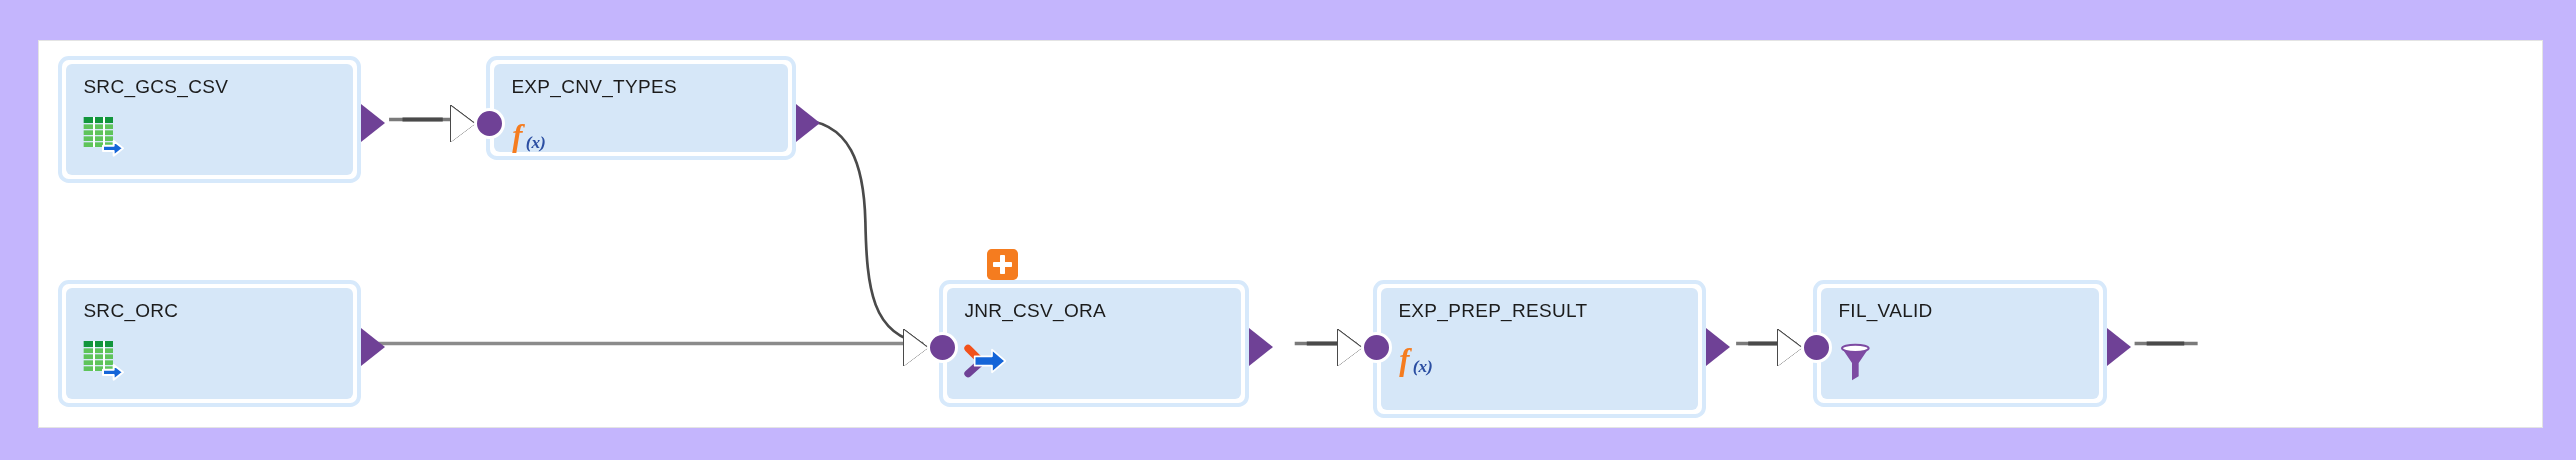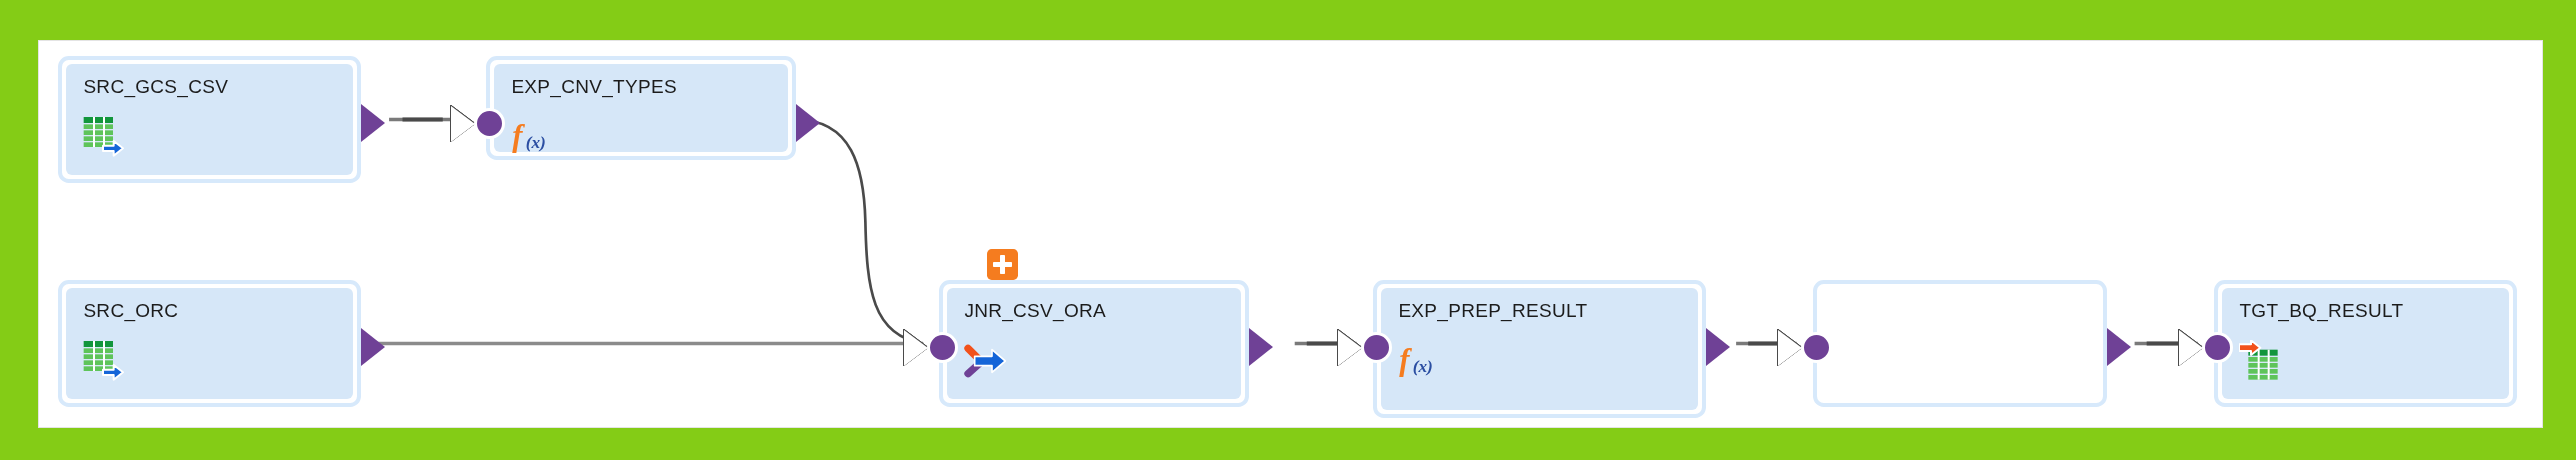--- a/index.html
+++ b/index.html
@@ -7,21 +7,21 @@
     padding: 0;
     background: #ffffff;
   }
   body {
     font-family: "Liberation Sans", sans-serif;
   }
   #screen {
     position: relative;
     width: 2576px;
     height: 461px;
-    background: #84cc16;
+    background: #c4b5fd;
     overflow: hidden;
     text-decoration: underline;
   }
   
   #canvas-panel {
     position: absolute;
     left: 38px;
     top: 40px;
     width: 2505px;
     height: 388px;
@@ -236,39 +236,29 @@
           <text x="22" y="48" font-family="Liberation Serif, serif" font-size="26" font-style="italic" font-weight="bold" fill="#2b4ea2">(x)</text>
         </svg>
       </div>
     </div>
     <div class="arrow-in" style="left:-39px; top:46px;"></div>
     <div class="port-in" style="left:-16px; top:48px;"></div>
     <div class="port-out" style="right:-28px; top:44px;"></div>
   </div>
 
   <div class="node" style="left:1813px; top:280px; width:294px; height:127px;">
-    <div class="arrow-in" style="left:-39px; top:46px;"></div>
-    <div class="port-in" style="left:-16px; top:48px;"></div>
-    <div class="port-out" style="right:-28px; top:44px;"></div>
-  </div>
-
-  <div class="node" style="left:2214px; top:280px; width:303px; height:127px;">
-    <div class="node-inner">
-      <div class="node-title">TGT_BQ_RESULT</div>
-      <div class="node-icon">
-        <svg class="icon-svg" viewBox="0 0 66 62" xmlns="http://www.w3.org/2000/svg">
-          <rect x="14" y="14" width="44" height="9" fill="#12963c"></rect>
-          <rect x="14" y="25" width="44" height="7" fill="#5ec45a"></rect>
-          <rect x="14" y="34" width="44" height="7" fill="#5ec45a"></rect>
-          <rect x="14" y="43" width="44" height="7" fill="#5ec45a"></rect>
-          <rect x="14" y="52" width="44" height="7" fill="#5ec45a"></rect>
-          <rect x="28" y="14" width="3" height="45" fill="#ffffff"></rect>
-          <rect x="43" y="14" width="3" height="45" fill="#ffffff"></rect>
-          <path d="M0 6 L18 6 L18 0 L32 11 L18 22 L18 16 L0 16 Z" fill="#f2511b" stroke="#ffffff" stroke-width="3" stroke-linejoin="round"></path>
-        </svg>
-      </div>
-    </div>
-    <div class="arrow-in" style="left:-39px; top:46px;"></div>
-    <div class="port-in" style="left:-16px; top:48px;"></div>
-  </div>
+    <div class="node-inner">
+      <div class="node-title">FIL_VALID</div>
+      <div class="node-icon">
+        <svg class="icon-svg" viewBox="0 0 66 62" xmlns="http://www.w3.org/2000/svg">
+          <path d="M6 12 L46 12 L31 34 L31 54 L21 60 L21 34 Z" fill="#7d4aa2"></path>
+          <ellipse cx="26" cy="12" rx="20" ry="5.5" fill="#ffffff" stroke="#7d4aa2" stroke-width="3"></ellipse>
+        </svg>
+      </div>
+    </div>
+    <div class="arrow-in" style="left:-39px; top:46px;"></div>
+    <div class="port-in" style="left:-16px; top:48px;"></div>
+    <div class="port-out" style="right:-28px; top:44px;"></div>
+  </div>
+
 
 </div>
 
 
 </body></html>

